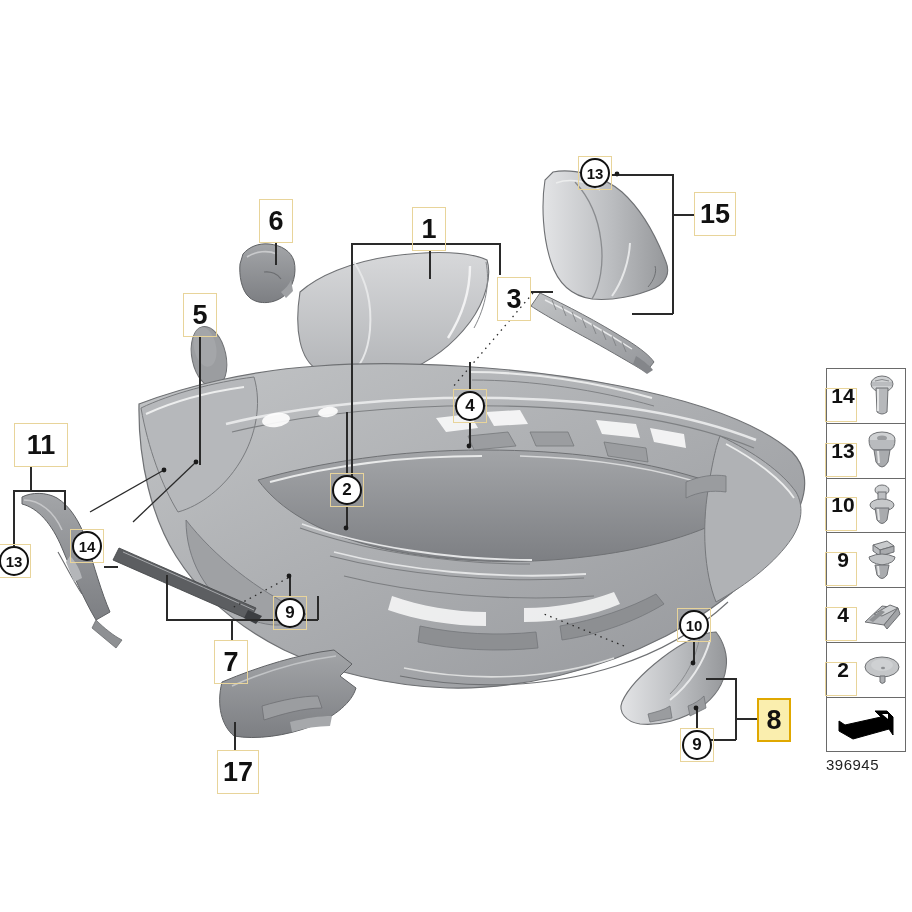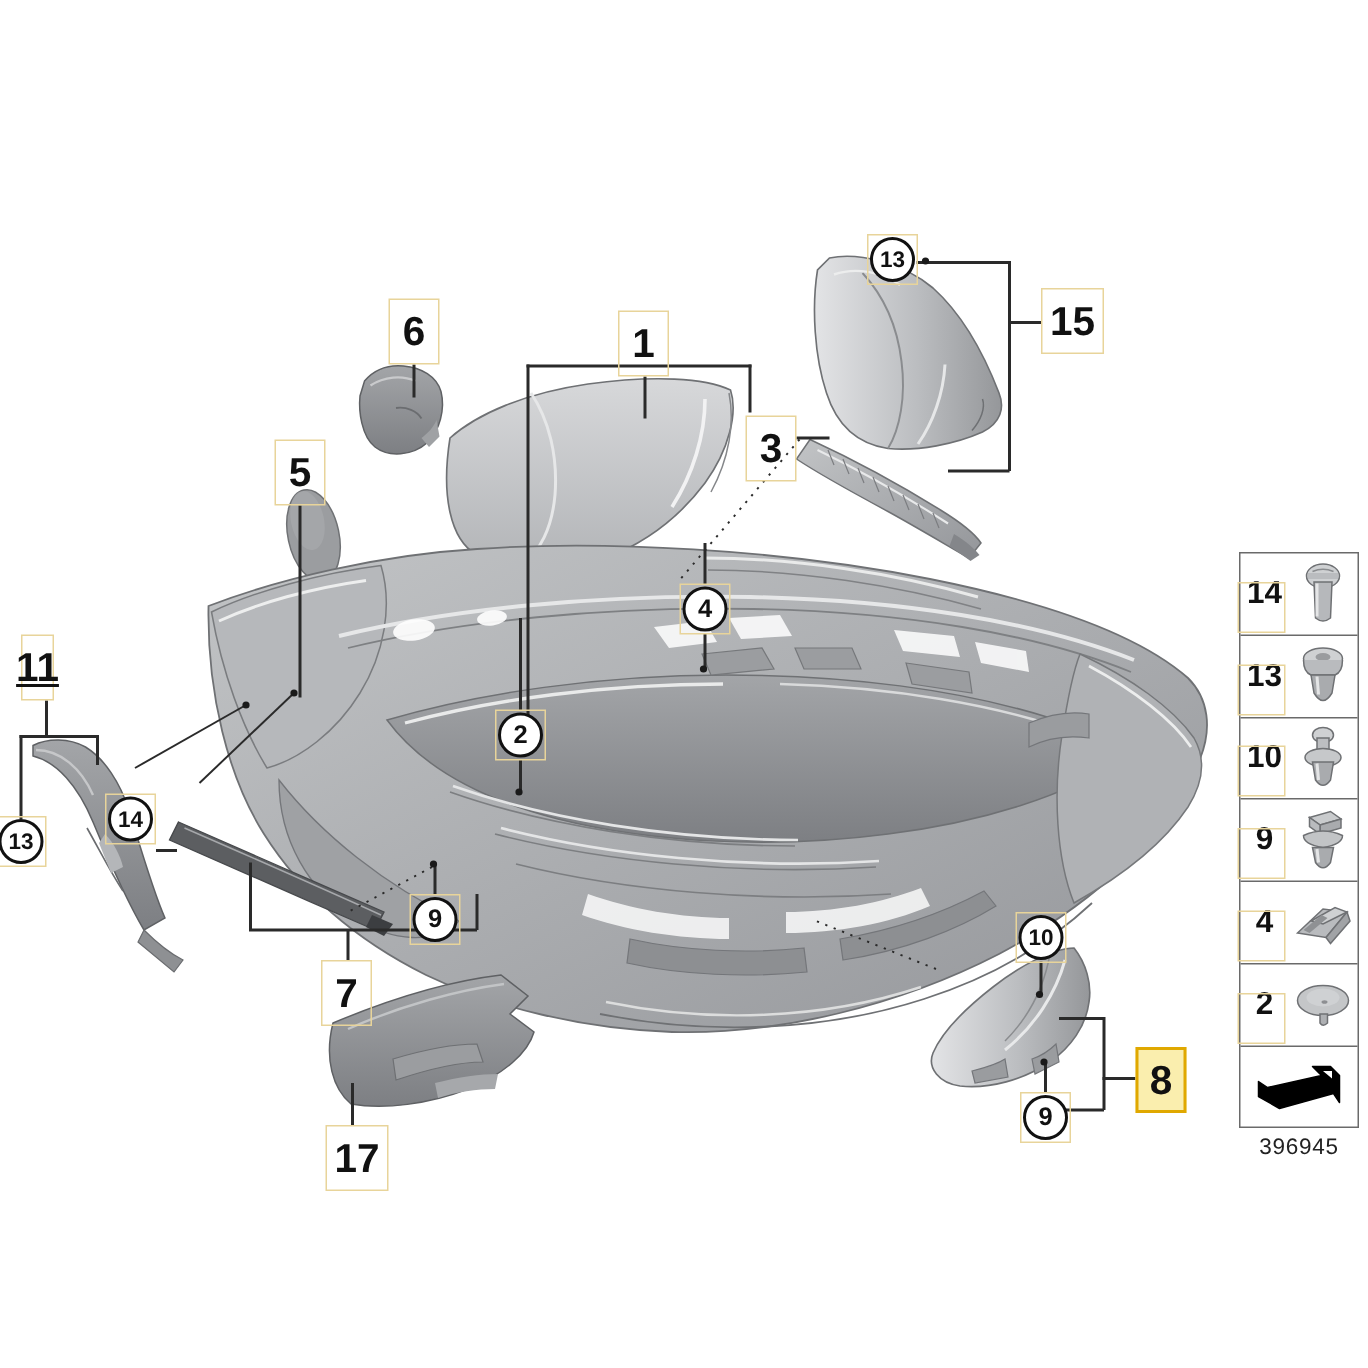--- a/index.html
+++ b/index.html
@@ -33,21 +33,21 @@
           border:1.4px solid #6a6a6a;box-sizing:border-box;background:#fff;}
   .lrow{position:relative;height:54.8px;border-bottom:1.4px solid #6a6a6a;
         box-sizing:border-box;display:flex;align-items:center;}
   .lrow:last-child{border-bottom:none;}
   .lnum{width:32px;text-align:center;font-weight:bold;font-size:21px;color:#111;
         flex:0 0 32px;}
   .lnumbox{position:absolute;left:-2px;top:4px;width:32px;height:34px;
            border:1px solid #e8d49a;box-sizing:border-box;pointer-events:none;}
   .lart{flex:1;height:100%;position:relative;}
   .lart svg{position:absolute;left:50%;top:50%;transform:translate(-50%,-50%);}
-  #diagid{position:absolute;left:826px;top:756px;width:80px;text-align:center;
+  #diagid{position:absolute;left:826px;top:756px;width:80px;
           font-size:15px;color:#222;letter-spacing:.5px;}
 
   .parts svg{position:absolute;left:0;top:0;}
   .nosel{user-select:none;}
 </style>
 </head>
 <body>
 
 <div id="stage" class="nosel">
 
@@ -307,21 +307,21 @@
     </svg>
   </div>
 
   <div id="callout-layer">
       <div class="callout big" style="left: 412px; top: 207px;">1</div>
       <div class="callout big" style="left: 497px; top: 277px;">3</div>
       <div class="callout big" style="left: 183px; top: 293px;">5</div>
       <div class="callout big" style="left: 259px; top: 199px;">6</div>
       <div class="callout big" style="left: 214px; top: 640px;">7</div>
       <div class="callout big hl" style="left: 757px; top: 698px;">8</div>
-      <div class="callout big" style="left: 14px; top: 423px; width: 22px; text-decoration: underline;">11</div>
+      <div class="callout big" style="left: 14px; top: 423px; width: 54px;">11</div>
       <div class="callout big" style="left: 694px; top: 192px; width: 42px;">15</div>
       <div class="callout big" style="left: 217px; top: 750px; width: 42px;">17</div>
       <div class="circ" style="left: 330px; top: 473px;">
         <div class="circbox"></div>
         <div class="disc">2</div>
       </div>
       <div class="circ" style="left: 453px; top: 389px;">
         <div class="circbox"></div>
         <div class="disc">4</div>
       </div>

